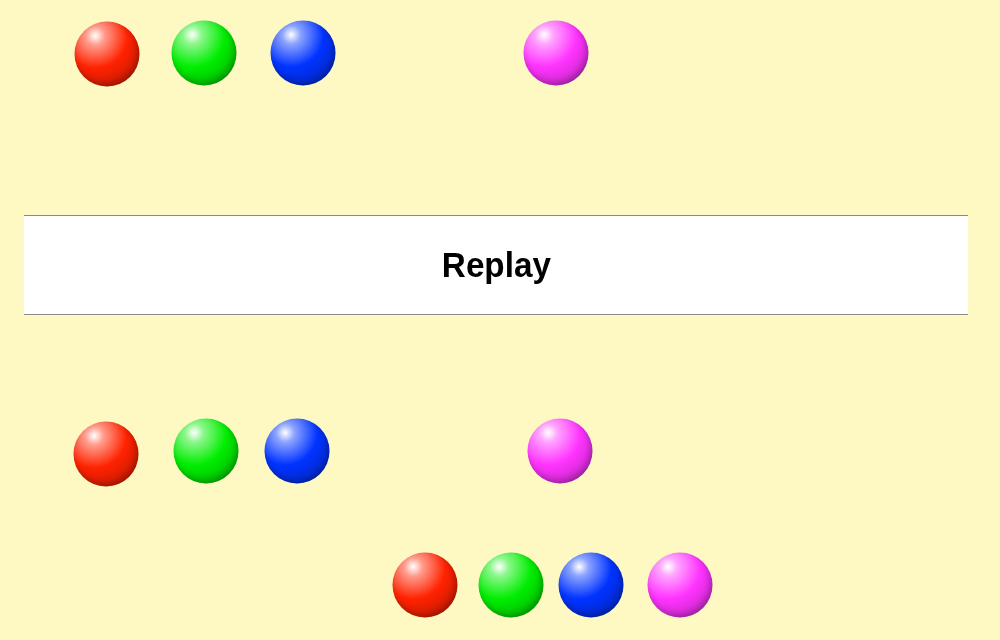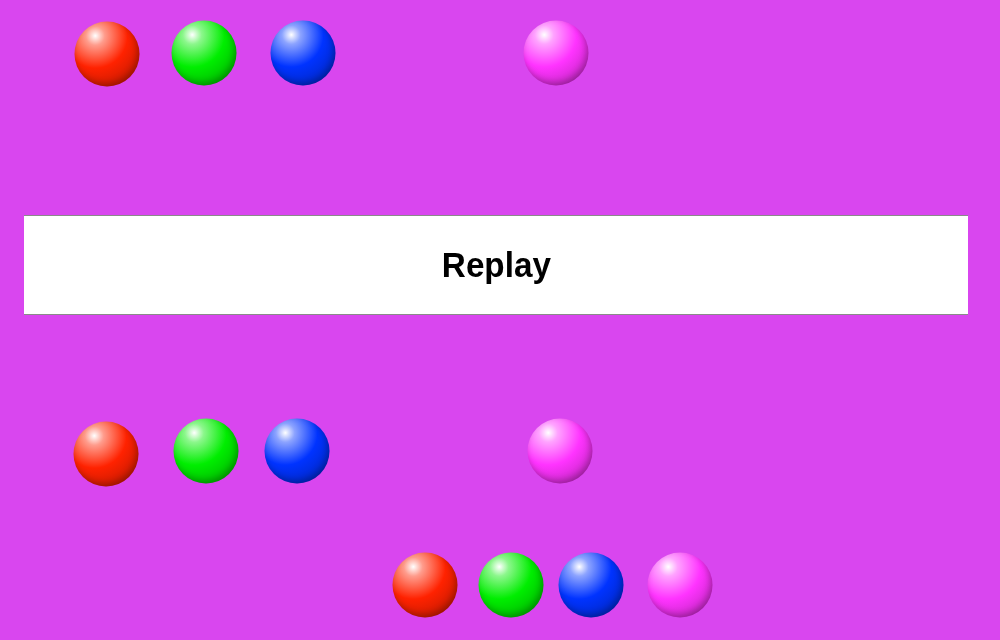--- a/index.html
+++ b/index.html
@@ -12,21 +12,21 @@
       height: 640px;
       position: relative;
       overflow: hidden;
       font-family: "Liberation Sans", sans-serif;
     }
     .stage {
       position: absolute;
       left: 0; top: 0;
       width: 1000px;
       height: 640px;
-      background: #d946ef;
+      background: #fef9c3;
     }
     .marble {
       position: absolute;
       width: 65px;
       height: 65px;
       border-radius: 50%;
       transform: translate(-50%, -50%);
       box-sizing: border-box;
     }
     .operator-box {

